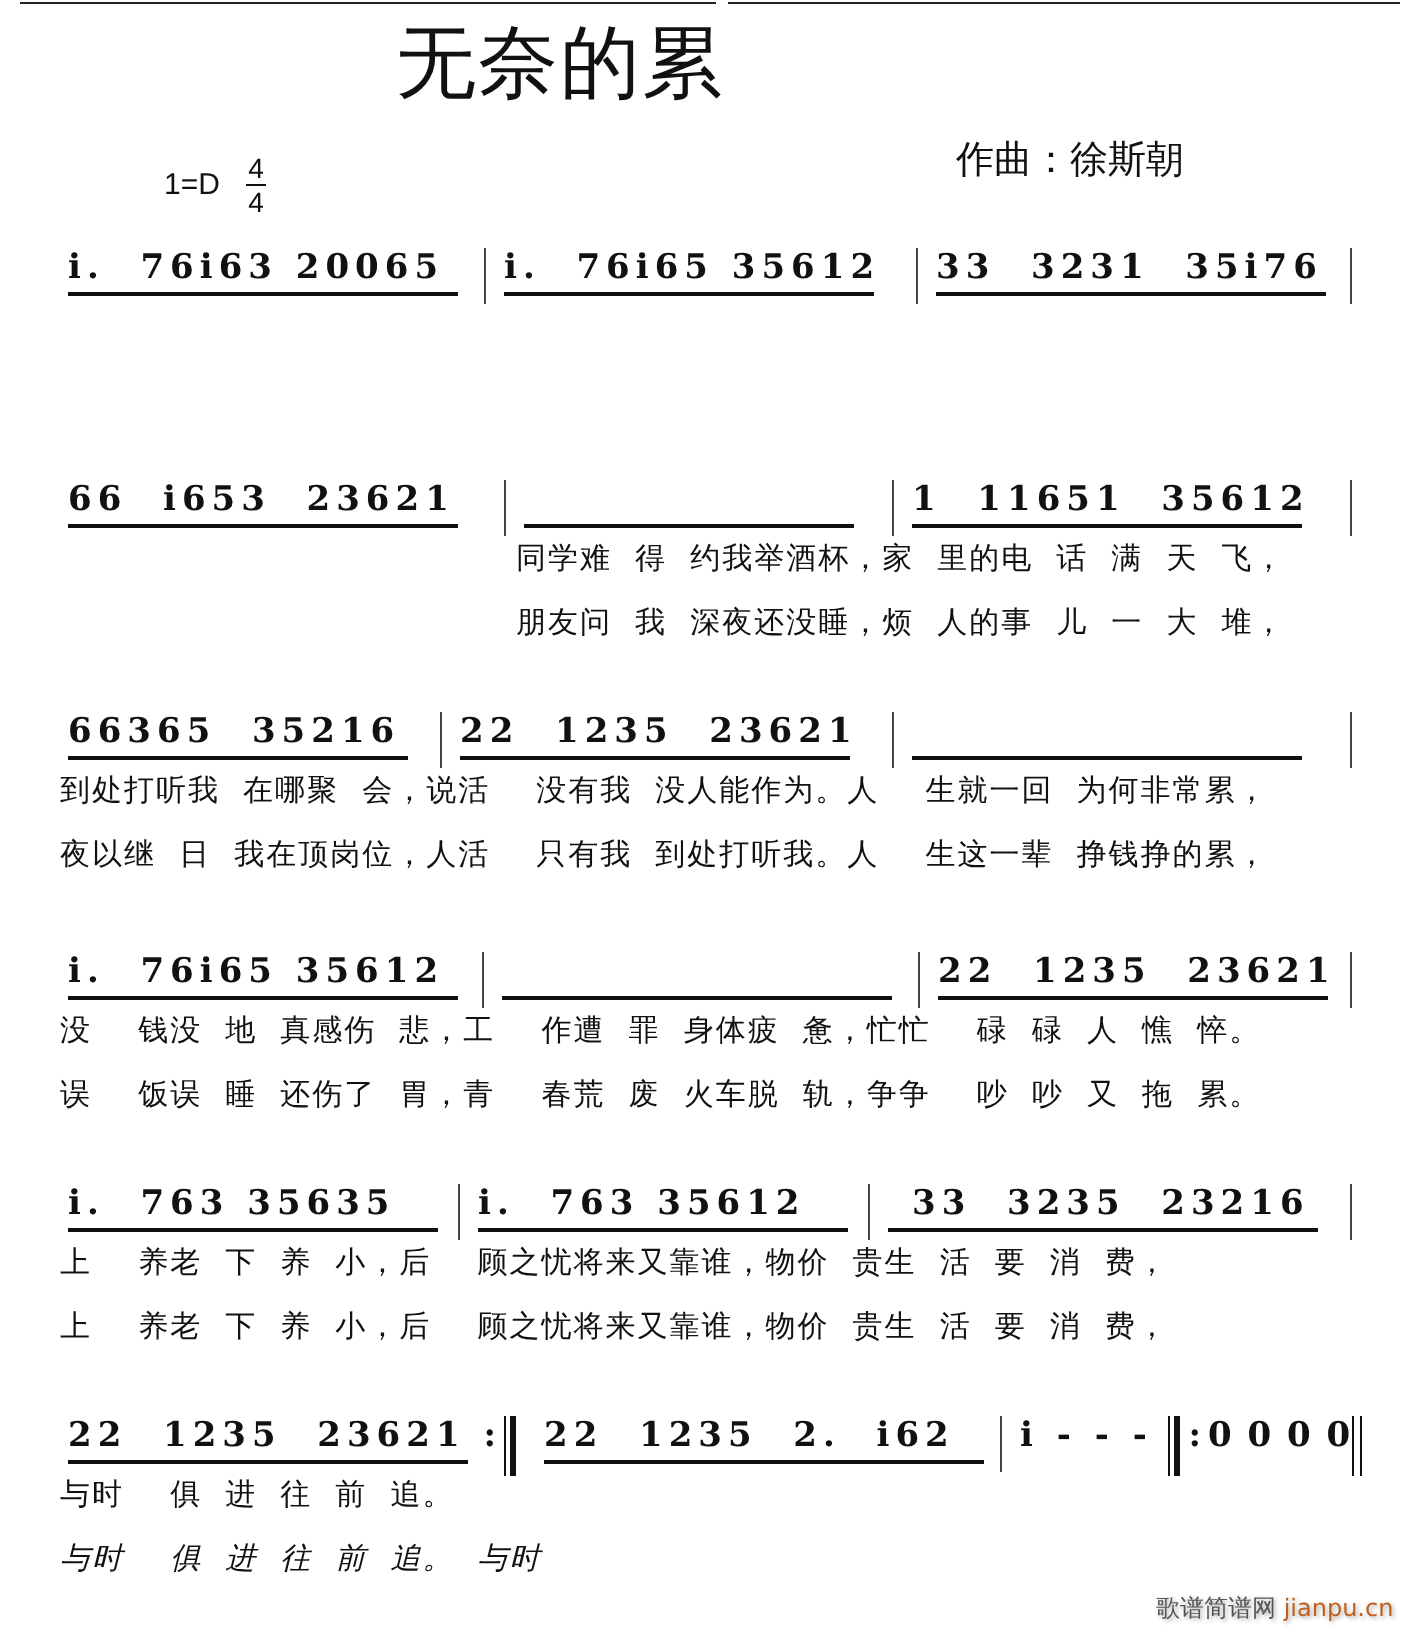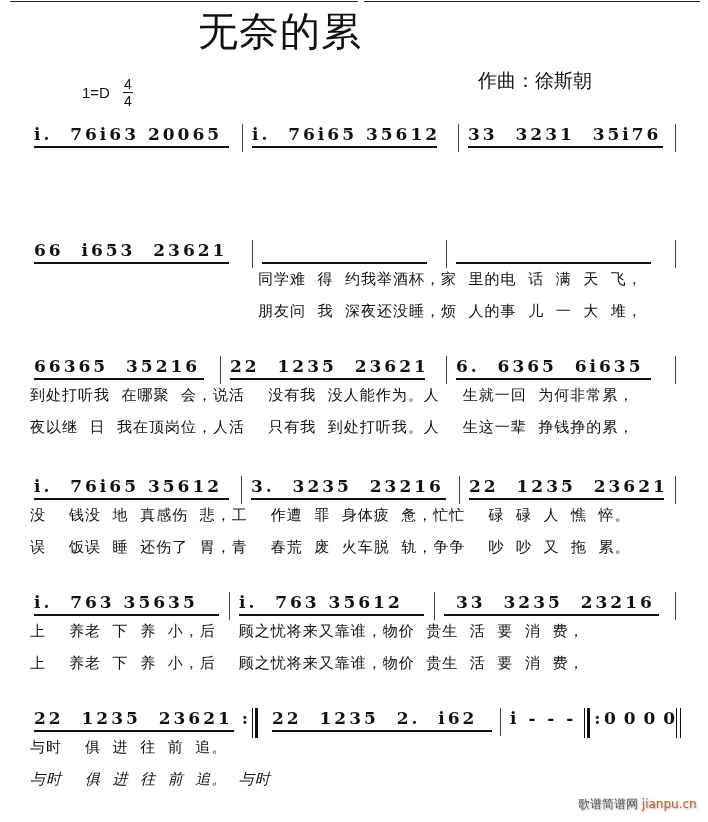--- a/index.html
+++ b/index.html
@@ -50,46 +50,45 @@
   <div class="barline" style="left:675px;"></div>
   <div class="ul1" style="left:34px;top:22px;width:195px;"></div>
   <div class="ul1" style="left:252px;top:22px;width:185px;"></div>
   <div class="ul1" style="left:468px;top:22px;width:195px;"></div>
 </div>
 
 <div class="staff" style="top:240px;">
   <div class="bar-item" style="left:34px;">66  i653  23621</div>
   <div class="barline" style="left:252px;"></div>
   <div class="barline" style="left:446px;"></div>
+  <div class="bar-item" style="left:456px;">1  11651  35612</div>
   <div class="barline" style="left:675px;"></div>
   <div class="ul1" style="left:34px;top:22px;width:195px;"></div>
   <div class="ul1" style="left:262px;top:22px;width:165px;"></div>
   <div class="ul1" style="left:456px;top:22px;width:195px;"></div>
 </div>
 <div class="lyric" style="left:258px;top:270px;">同学难  得  约我举酒杯，家  里的电  话  满  天  飞，</div>
 <div class="lyric" style="left:258px;top:302px;">朋友问  我  深夜还没睡，烦  人的事  儿  一  大  堆，</div>
 
 <div class="staff" style="top:356px;">
   <div class="bar-item" style="left:34px;">66365  35216</div>
   <div class="barline" style="left:220px;"></div>
   <div class="bar-item" style="left:230px;">22  1235  23621</div>
   <div class="barline" style="left:446px;"></div>
-  <div class="bar-item" style="left:456px;">6.  6365  6i635</div>
   <div class="barline" style="left:675px;"></div>
   <div class="ul1" style="left:34px;top:22px;width:170px;"></div>
   <div class="ul1" style="left:230px;top:22px;width:195px;"></div>
   <div class="ul1" style="left:456px;top:22px;width:195px;"></div>
 </div>
 <div class="lyric" style="left:30px;top:386px;">到处打听我  在哪聚  会，说活    没有我  没人能作为。人    生就一回  为何非常累，</div>
 <div class="lyric" style="left:30px;top:418px;">夜以继  日  我在顶岗位，人活    只有我  到处打听我。人    生这一辈  挣钱挣的累，</div>
 
 <div class="staff" style="top:476px;">
   <div class="bar-item" style="left:34px;">i.  76i65 35612</div>
   <div class="barline" style="left:241px;"></div>
-  <div class="bar-item" style="left:251px;">3.  3235  23216</div>
   <div class="barline" style="left:459px;"></div>
   <div class="bar-item" style="left:469px;">22  1235  23621</div>
   <div class="barline" style="left:675px;"></div>
   <div class="ul1" style="left:34px;top:22px;width:195px;"></div>
   <div class="ul1" style="left:251px;top:22px;width:195px;"></div>
   <div class="ul1" style="left:469px;top:22px;width:195px;"></div>
 </div>
 <div class="lyric" style="left:30px;top:506px;">没    钱没  地  真感伤  悲，工    作遭  罪  身体疲  惫，忙忙    碌  碌  人  憔  悴。</div>
 <div class="lyric" style="left:30px;top:538px;">误    饭误  睡  还伤了  胃，青    春荒  废  火车脱  轨，争争    吵  吵  又  拖  累。</div>
 

